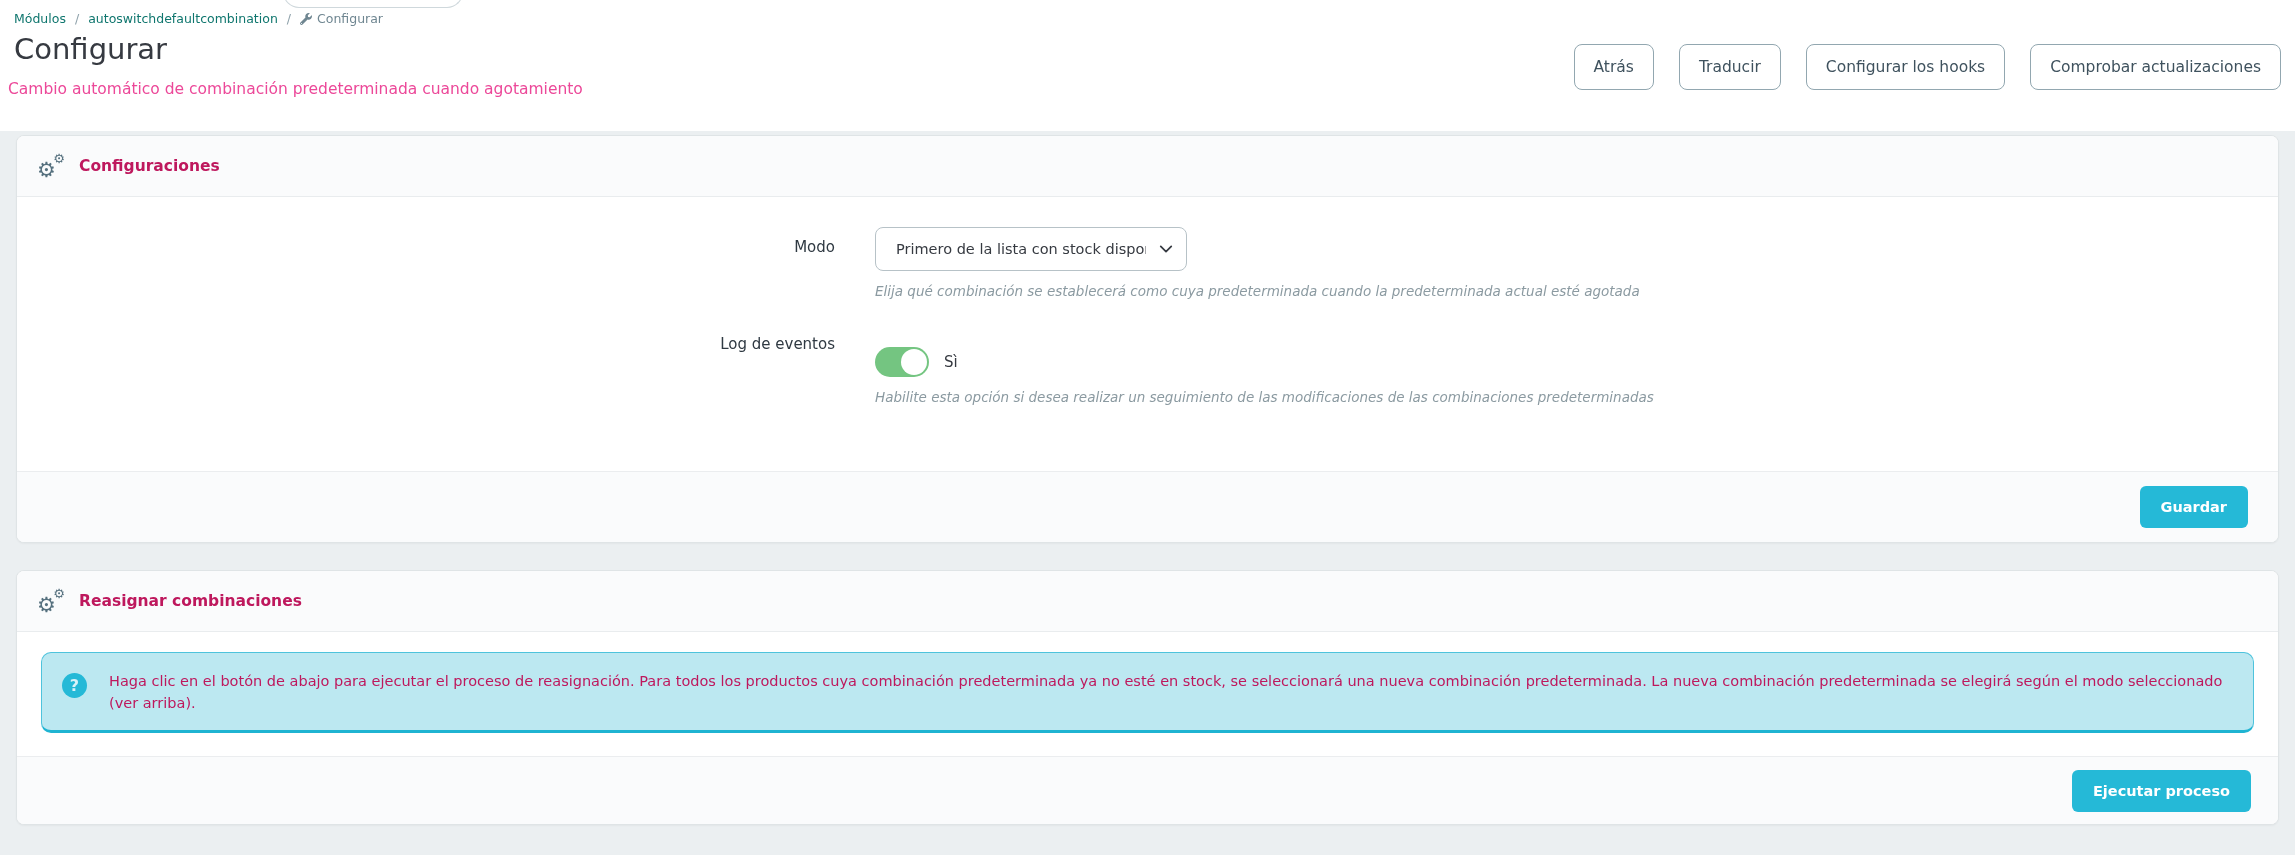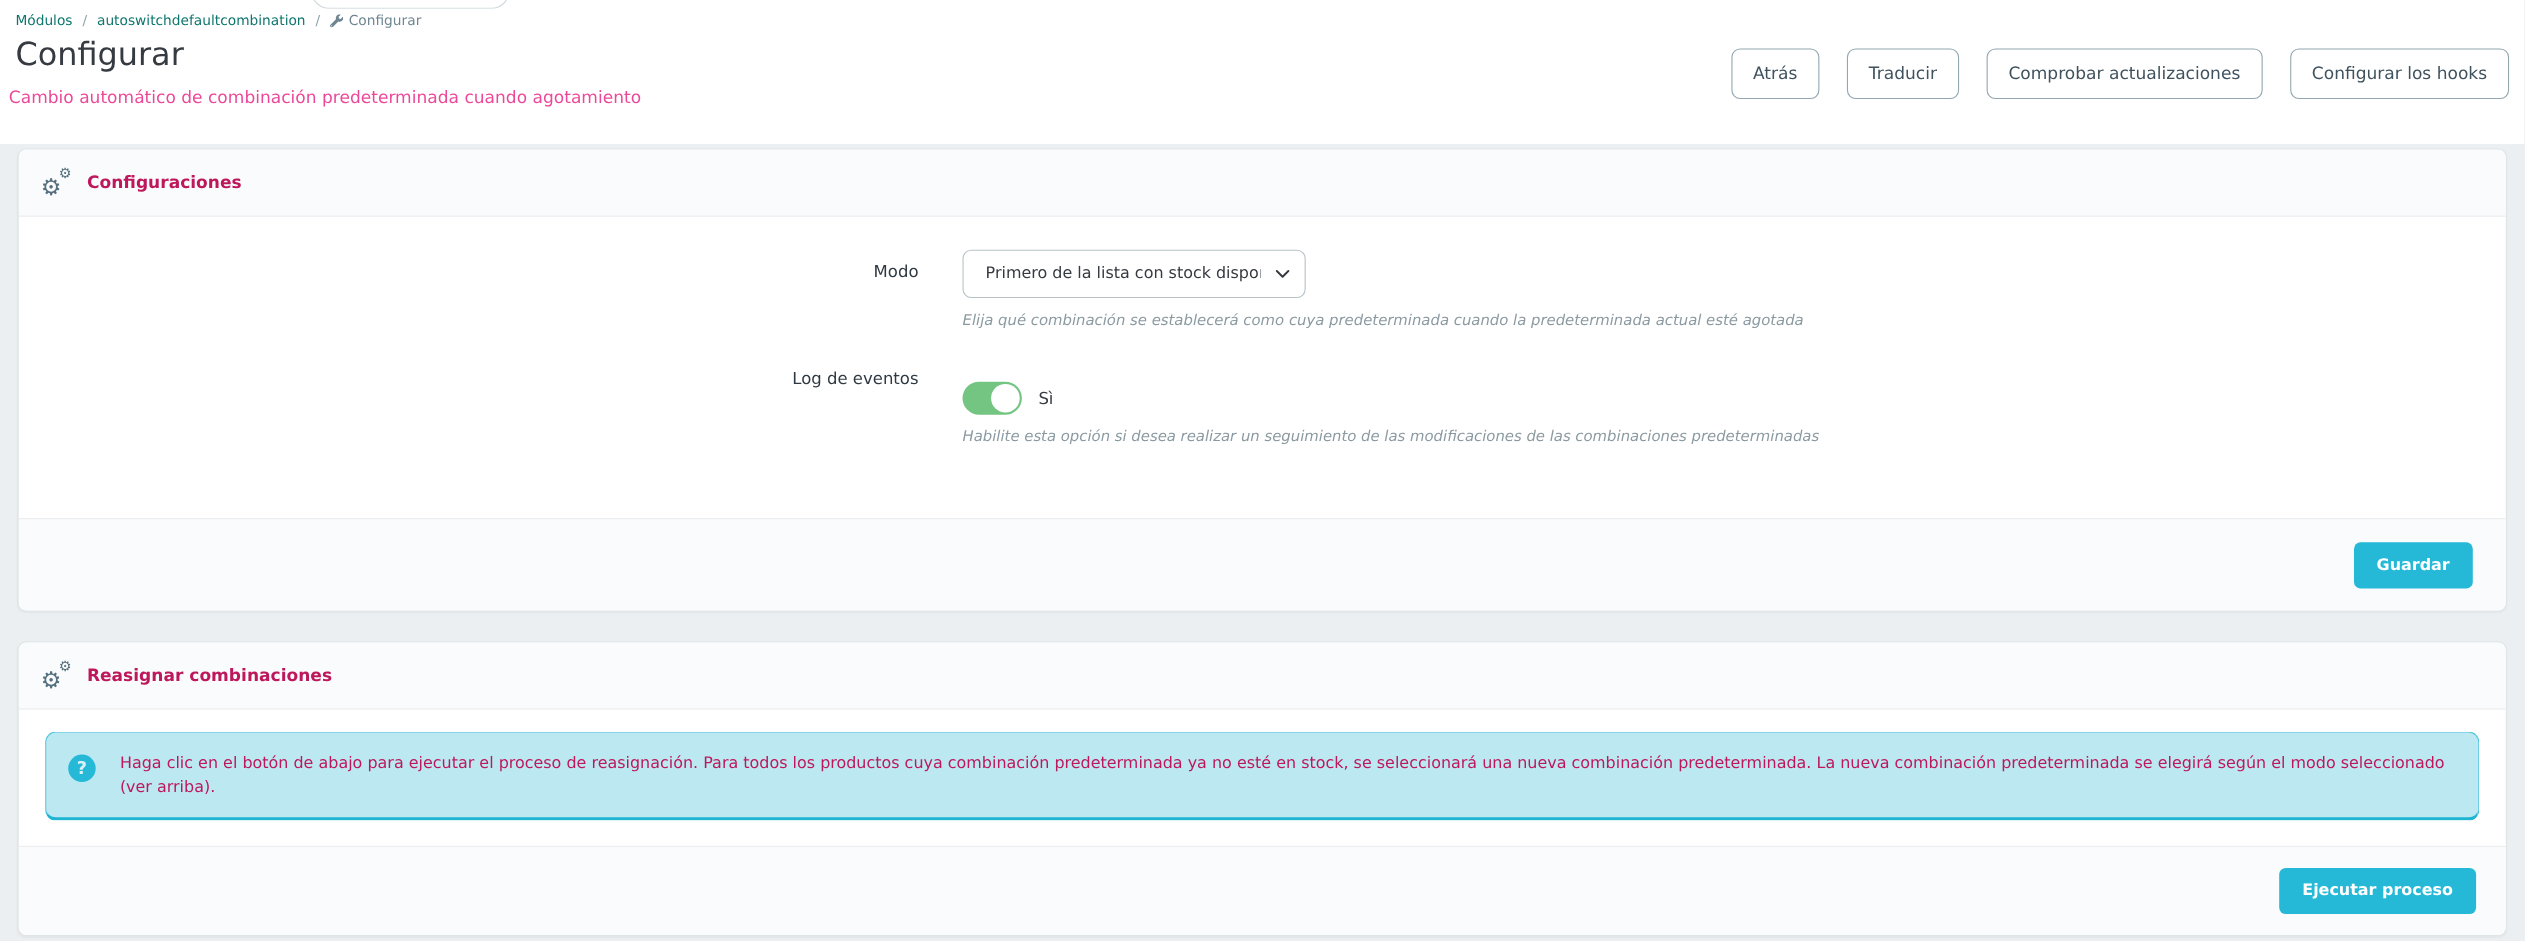--- a/index.html
+++ b/index.html
@@ -172,27 +172,27 @@
     right: 2px; top: 2px;
     width: 26px; height: 26px;
     border-radius: 50%;
     background: #ffffff;
   }
   .toggle-state { font-size: 15px; color: #363a41; }
 
   .panel-footer {
     background: #fafbfc;
     border-top: 1px solid #ebedef;
-    height: 84px;
+    height: 71px;
     display: flex;
     align-items: center;
     justify-content: flex-end;
     padding: 0 30px;
   }
-  .panel-footer.tall { height: 81px; padding-right: 27px; }
+  .panel-footer.tall { height: 68px; padding-right: 27px; }
   .btn-primary {
     background: #25b9d7;
     border: none;
     border-radius: 6px;
     color: #ffffff;
     font-family: inherit;
     font-size: 14.5px;
     font-weight: 700;
     padding: 13px 21px;
     cursor: pointer;
@@ -249,22 +249,22 @@
       <span>Configurar</span>
     </span>
   </nav>
 
   <h1 class="page-title">Configurar</h1>
   <div class="page-subtitle">Cambio automático de combinación predeterminada cuando agotamiento</div>
 
   <div class="toolbar-buttons">
     <button class="btn-outline">Atrás</button>
     <button class="btn-outline">Traducir</button>
+    <button class="btn-outline">Configurar los hooks</button>
     <button class="btn-outline">Comprobar actualizaciones</button>
-    <button class="btn-outline">Configurar los hooks</button>
   </div>
 </div>
 
 <div class="content">
 
   <section class="panel">
     <header class="panel-header">
       <span class="gears-icon">
         <span class="gear-big">⚙</span>
         <span class="gear-small">⚙</span>

